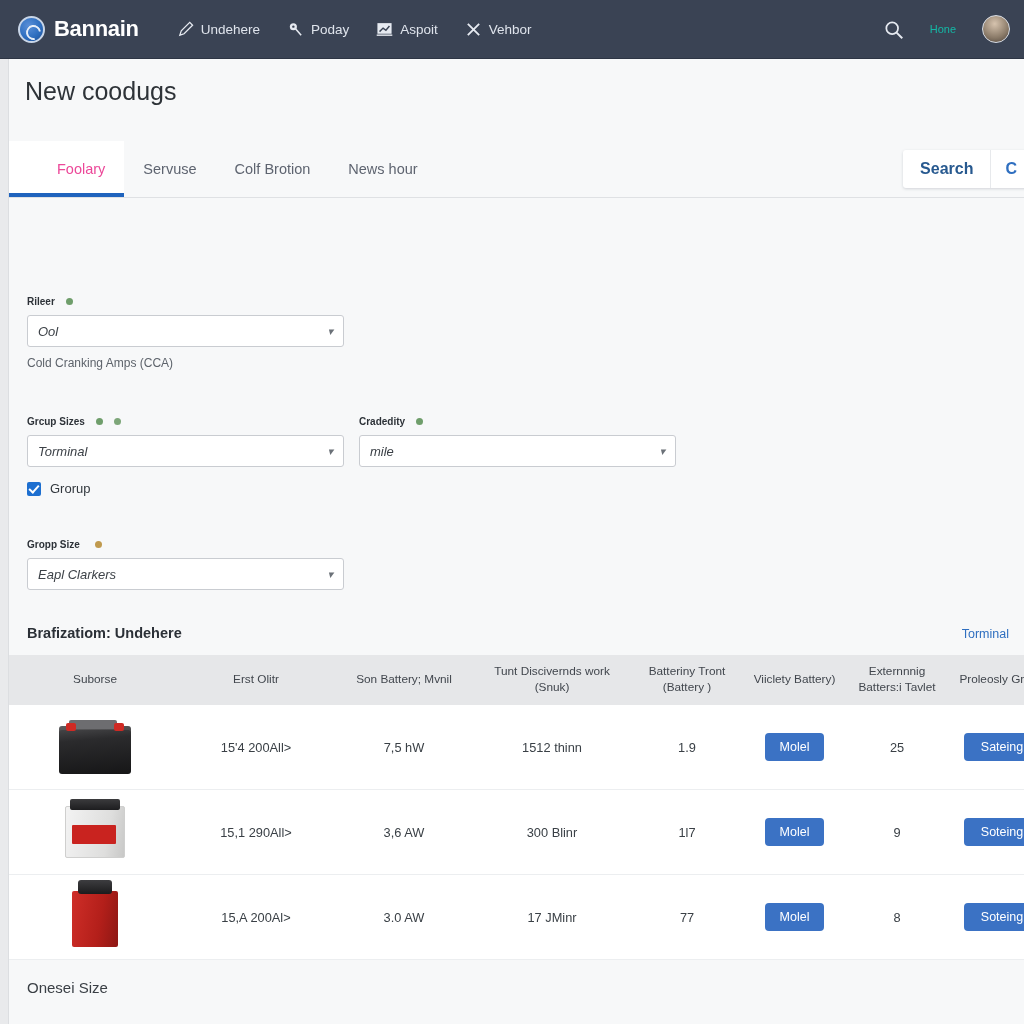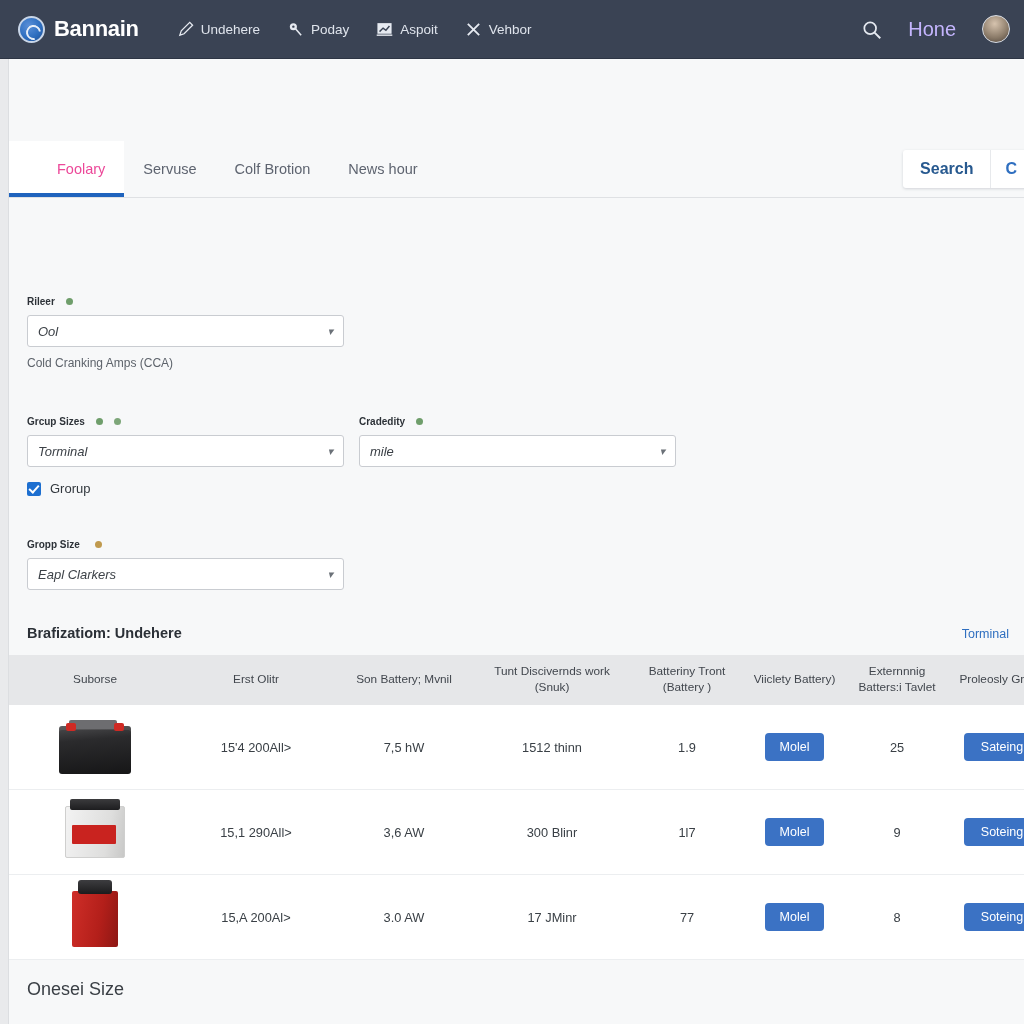--- a/index.html
+++ b/index.html
@@ -38,21 +38,21 @@
   .nav-items { display: flex; align-items: center; gap: 27px; }
   .nav-item {
     display: flex; align-items: center; gap: 7px;
     color: #dfe4ec; font-size: 13.5px; cursor: pointer;
   }
   .nav-ico { width: 17px; height: 17px; display: block; }
   .nav-right {
     margin-left: auto; display: flex; align-items: center; gap: 26px;
     padding-right: 14px;
   }
-  .nav-link { color: #c4b5fd; font-size: 20px; cursor: pointer; }
+  .nav-link { color: #14b8a6; font-size: 11px; cursor: pointer; }
   .avatar {
     width: 28px; height: 28px; border-radius: 50%;
     background: radial-gradient(circle at 45% 30%, #d6c3ae 0%, #8a7a68 60%, #4b4038 100%);
     border: 1px solid #d8dde5; flex: none;
   }
 
   
   .page {
     position: absolute; left: 8px; top: 59px; width: 1016px; height: 965px;
     background: #f7f8f9;
@@ -196,21 +196,21 @@
 
   .btn-blue {
     display: inline-block; background: #3b72c4; color: #ffffff;
     font-size: 12.5px; padding: 7px 15px; border-radius: 4px; cursor: pointer;
     white-space: nowrap;
   }
   .btn-blue.wide { padding: 7px 17px; }
 
   
   .footer { position: absolute; left: 0; top: 905px; width: 1016px; }
-  .footer-text { position: absolute; left: 18px; top: 15px; font-size: 18px; color: #3a3f45; }
+  .footer-text { position: absolute; left: 18px; top: 15px; font-size: 15px; color: #3a3f45; }
 </style>
 </head>
 <body>
 
 <div id="app">
 
   <div class="topnav">
     <div class="brand">
       <div class="brand-mark"></div>
       <div class="brand-name">Bannain</div>
@@ -252,20 +252,21 @@
         <circle cx="10.5" cy="10.5" r="6.7" fill="none" stroke="#e6eaf1" stroke-width="2"></circle>
         <path d="M15.5 15.5L22 22" stroke="#e6eaf1" stroke-width="2.2"></path>
       </svg>
       <span class="nav-link">Hone</span>
       <div class="avatar"></div>
     </div>
   </div>
 
   <div class="page">
 
+    <div class="page-title">New coodugs</div>
 
     <div class="tabs">
       <div class="tab active">
         <span>Foolary</span>
       </div>
       <div class="tab">
         <span>Servuse</span>
       </div>
       <div class="tab">
         <span>Colf Brotion</span>

